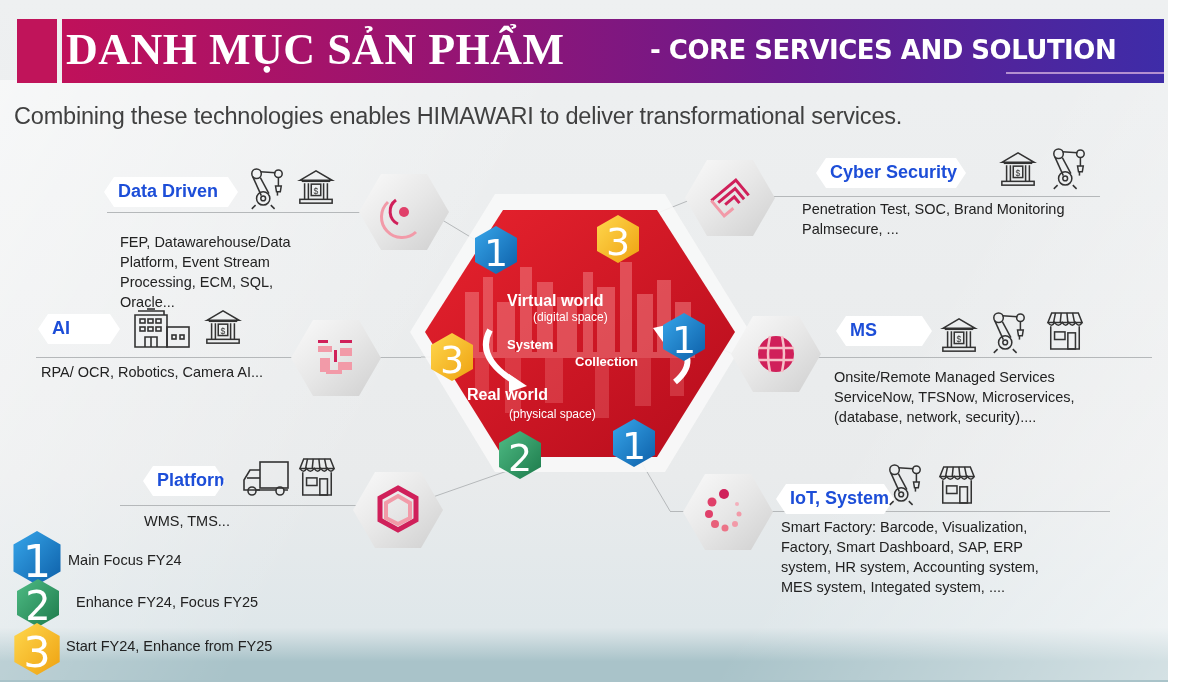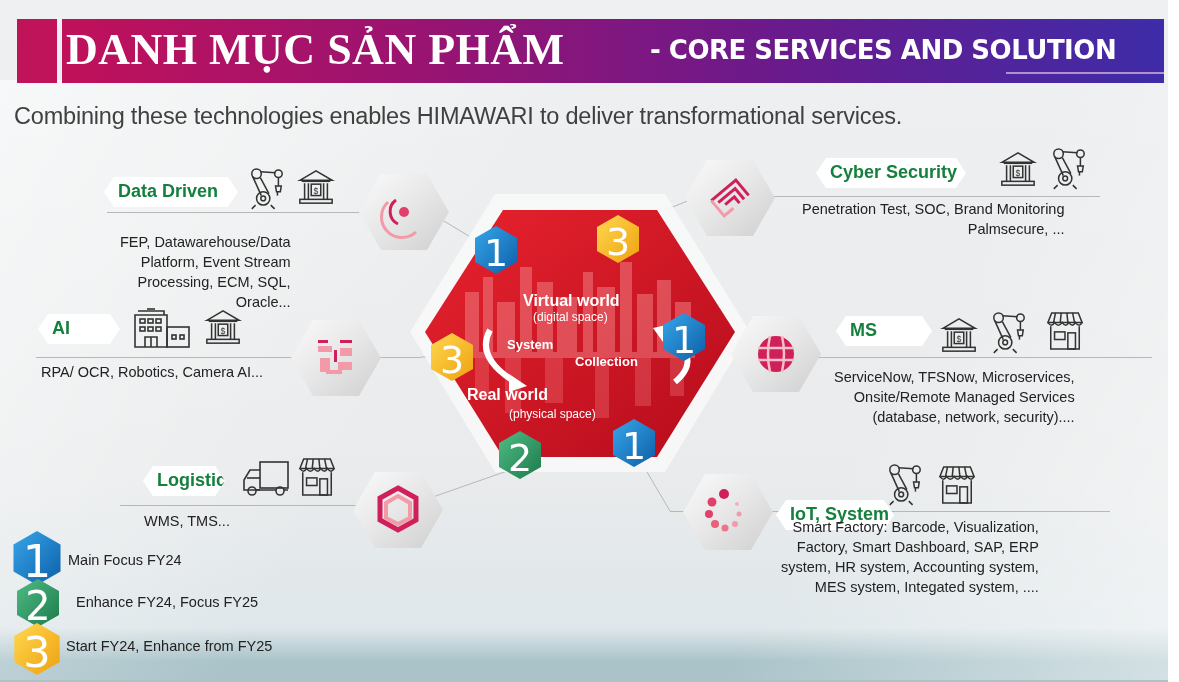--- a/index.html
+++ b/index.html
@@ -7,22 +7,22 @@
   .slide{position:absolute;left:0;top:0;width:1168px;height:682px;background:linear-gradient(180deg,#eef0f1 0%,#e9ebec 70%,#dfe7ea 92%,#a9c3c9 97%,#a9c3c9 100%);overflow:hidden;}
   .sheen{position:absolute;left:0;top:80px;width:1168px;height:600px;background:linear-gradient(120deg,rgba(255,255,255,0.55) 0%,rgba(255,255,255,0) 38%,rgba(255,255,255,0) 70%,rgba(255,255,255,0.5) 100%);}
   .hdr-left{position:absolute;left:17px;top:19px;width:40px;height:64px;background:#c0145a;}
   .hdr{position:absolute;left:62px;top:19px;width:1102px;height:64px;background:linear-gradient(90deg,#c0115a 0%,#961473 35%,#6a1a8c 65%,#3e2ca8 100%);}
   .hdr-title{position:absolute;left:66px;top:24px;font-family:"Liberation Serif",serif;font-weight:bold;font-size:44px;color:#fff;letter-spacing:0.5px;white-space:nowrap;}
   .hdr-sub{position:absolute;left:650px;top:35px;font-family:"DejaVu Sans",sans-serif;font-weight:bold;font-size:26px;color:#fff;white-space:nowrap;letter-spacing:-0.5px;}
   .hdr-line{position:absolute;left:1006px;top:72px;width:158px;height:2px;background:#b38fd0;}
   .subtitle{position:absolute;left:14px;top:103px;font-size:23.5px;color:#404040;white-space:nowrap;letter-spacing:-0.2px;}
   .hline{position:absolute;height:1px;background:#b5b8ba;}
   .tag{position:absolute;height:30px;background:#fff;clip-path:polygon(10px 0,calc(100% - 10px) 0,100% 50%,calc(100% - 10px) 100%,10px 100%,0 50%);}
-  .tag span{position:absolute;left:14px;top:4px;font-size:18px;font-weight:bold;color:#15803d;white-space:nowrap;}
-  .desc{position:absolute;font-size:14.5px;color:#222;line-height:20px;text-align:right;}
+  .tag span{position:absolute;left:14px;top:4px;font-size:18px;font-weight:bold;color:#1d4ed8;white-space:nowrap;}
+  .desc{position:absolute;font-size:14.5px;color:#222;line-height:20px;}
   .desc div{white-space:nowrap;}
   .ico{position:absolute;}
   .hexi{position:absolute;width:92px;height:80px;}
   .central{position:absolute;left:405px;top:182px;width:350px;height:300px;}
   .badge{position:absolute;width:44px;height:50px;}
   .legend-item{position:absolute;font-size:14.5px;color:#222;white-space:nowrap;}
 </style>
 </head>
 <body>
 
@@ -165,21 +165,21 @@
           <rect x="140" y="176" width="18" height="45" opacity="0.6"></rect>
           <rect x="190" y="176" width="14" height="60" opacity="0.6"></rect>
           <rect x="230" y="176" width="16" height="48" opacity="0.6"></rect>
           <rect x="265" y="176" width="14" height="38" opacity="0.6"></rect>
       </g>
       <path d="M85 148 Q70 175 110 200" stroke="#fff" stroke-width="6" fill="none"></path>
       <polygon points="104,192 122,204 104,210" fill="#fff"></polygon>
       <path d="M270 200 Q300 175 258 150" stroke="#fff" stroke-width="6" fill="none"></path>
       <polygon points="248,146 266,142 258,160" fill="#fff"></polygon>
     </svg>
-    <div style="position:absolute;left:118px;top:110px;font-size:16px;font-weight:bold;color:#fff;white-space:nowrap;">Virtual world</div>
+    <div style="position:absolute;left:102px;top:110px;font-size:16px;font-weight:bold;color:#fff;white-space:nowrap;">Virtual world</div>
     <div style="position:absolute;left:128px;top:128px;font-size:12px;color:#fff;white-space:nowrap;">(digital space)</div>
     <div style="position:absolute;left:102px;top:155px;font-size:13px;font-weight:bold;color:#fff;">System</div>
     <div style="position:absolute;left:170px;top:172px;font-size:13px;font-weight:bold;color:#fff;">Collection</div>
     <div style="position:absolute;left:62px;top:204px;font-size:16px;font-weight:bold;color:#fff;white-space:nowrap;">Real world</div>
     <div style="position:absolute;left:104px;top:225px;font-size:12px;color:#fff;white-space:nowrap;">(physical space)</div>
   </div>
 
   <svg class="badge" style="left:474px;top:225px;" viewBox="0 0 44 50">
       <polygon points="22,1 43,13 43,37 22,49 1,37 1,13" fill="url(#gBlue)"></polygon>
       <text x="22" y="41" font-size="38" text-anchor="middle" fill="#fff" font-family="DejaVu Sans, sans-serif">1</text>
@@ -285,21 +285,21 @@
       <use href="#office"></use>
     </svg>
   <svg class="ico" style="left:204px;top:308px;" width="38" height="38">
       <use href="#bank"></use>
     </svg>
   <div class="desc" style="left:41px;top:362px;">
     <div>RPA/ OCR, Robotics, Camera AI...</div>
   </div>
 
   <div class="tag" style="left:143px;top:466px;width:82px;">
-      <span>Logistic</span>
+      <span>Platform</span>
     </div>
   <svg class="ico" style="left:242px;top:458px;" width="48" height="40">
       <use href="#truck"></use>
     </svg>
   <svg class="ico" style="left:298px;top:454px;" width="38" height="44">
       <use href="#store"></use>
     </svg>
   <div class="desc" style="left:144px;top:511px;">
     <div>WMS, TMS...</div>
   </div>
@@ -324,26 +324,26 @@
   <svg class="ico" style="left:940px;top:316px;" width="38" height="38">
       <use href="#bank"></use>
     </svg>
   <svg class="ico" style="left:990px;top:310px;" width="38" height="44">
       <use href="#robot"></use>
     </svg>
   <svg class="ico" style="left:1046px;top:308px;" width="38" height="44">
       <use href="#store"></use>
     </svg>
   <div class="desc" style="left:834px;top:367px;">
+    <div>Onsite/Remote Managed Services</div>
     <div>ServiceNow, TFSNow, Microservices,</div>
-    <div>Onsite/Remote Managed Services</div>
     <div>(database, network, security)....</div>
   </div>
 
-  <div class="tag" style="left:776px;top:500px;width:118px;">
+  <div class="tag" style="left:776px;top:484px;width:118px;">
       <span>IoT, System</span>
     </div>
   <svg class="ico" style="left:886px;top:462px;" width="38" height="44">
       <use href="#robot"></use>
     </svg>
   <svg class="ico" style="left:938px;top:462px;" width="38" height="44">
       <use href="#store"></use>
     </svg>
   <div class="desc" style="left:781px;top:517px;">
     <div>Smart Factory: Barcode, Visualization,</div>

